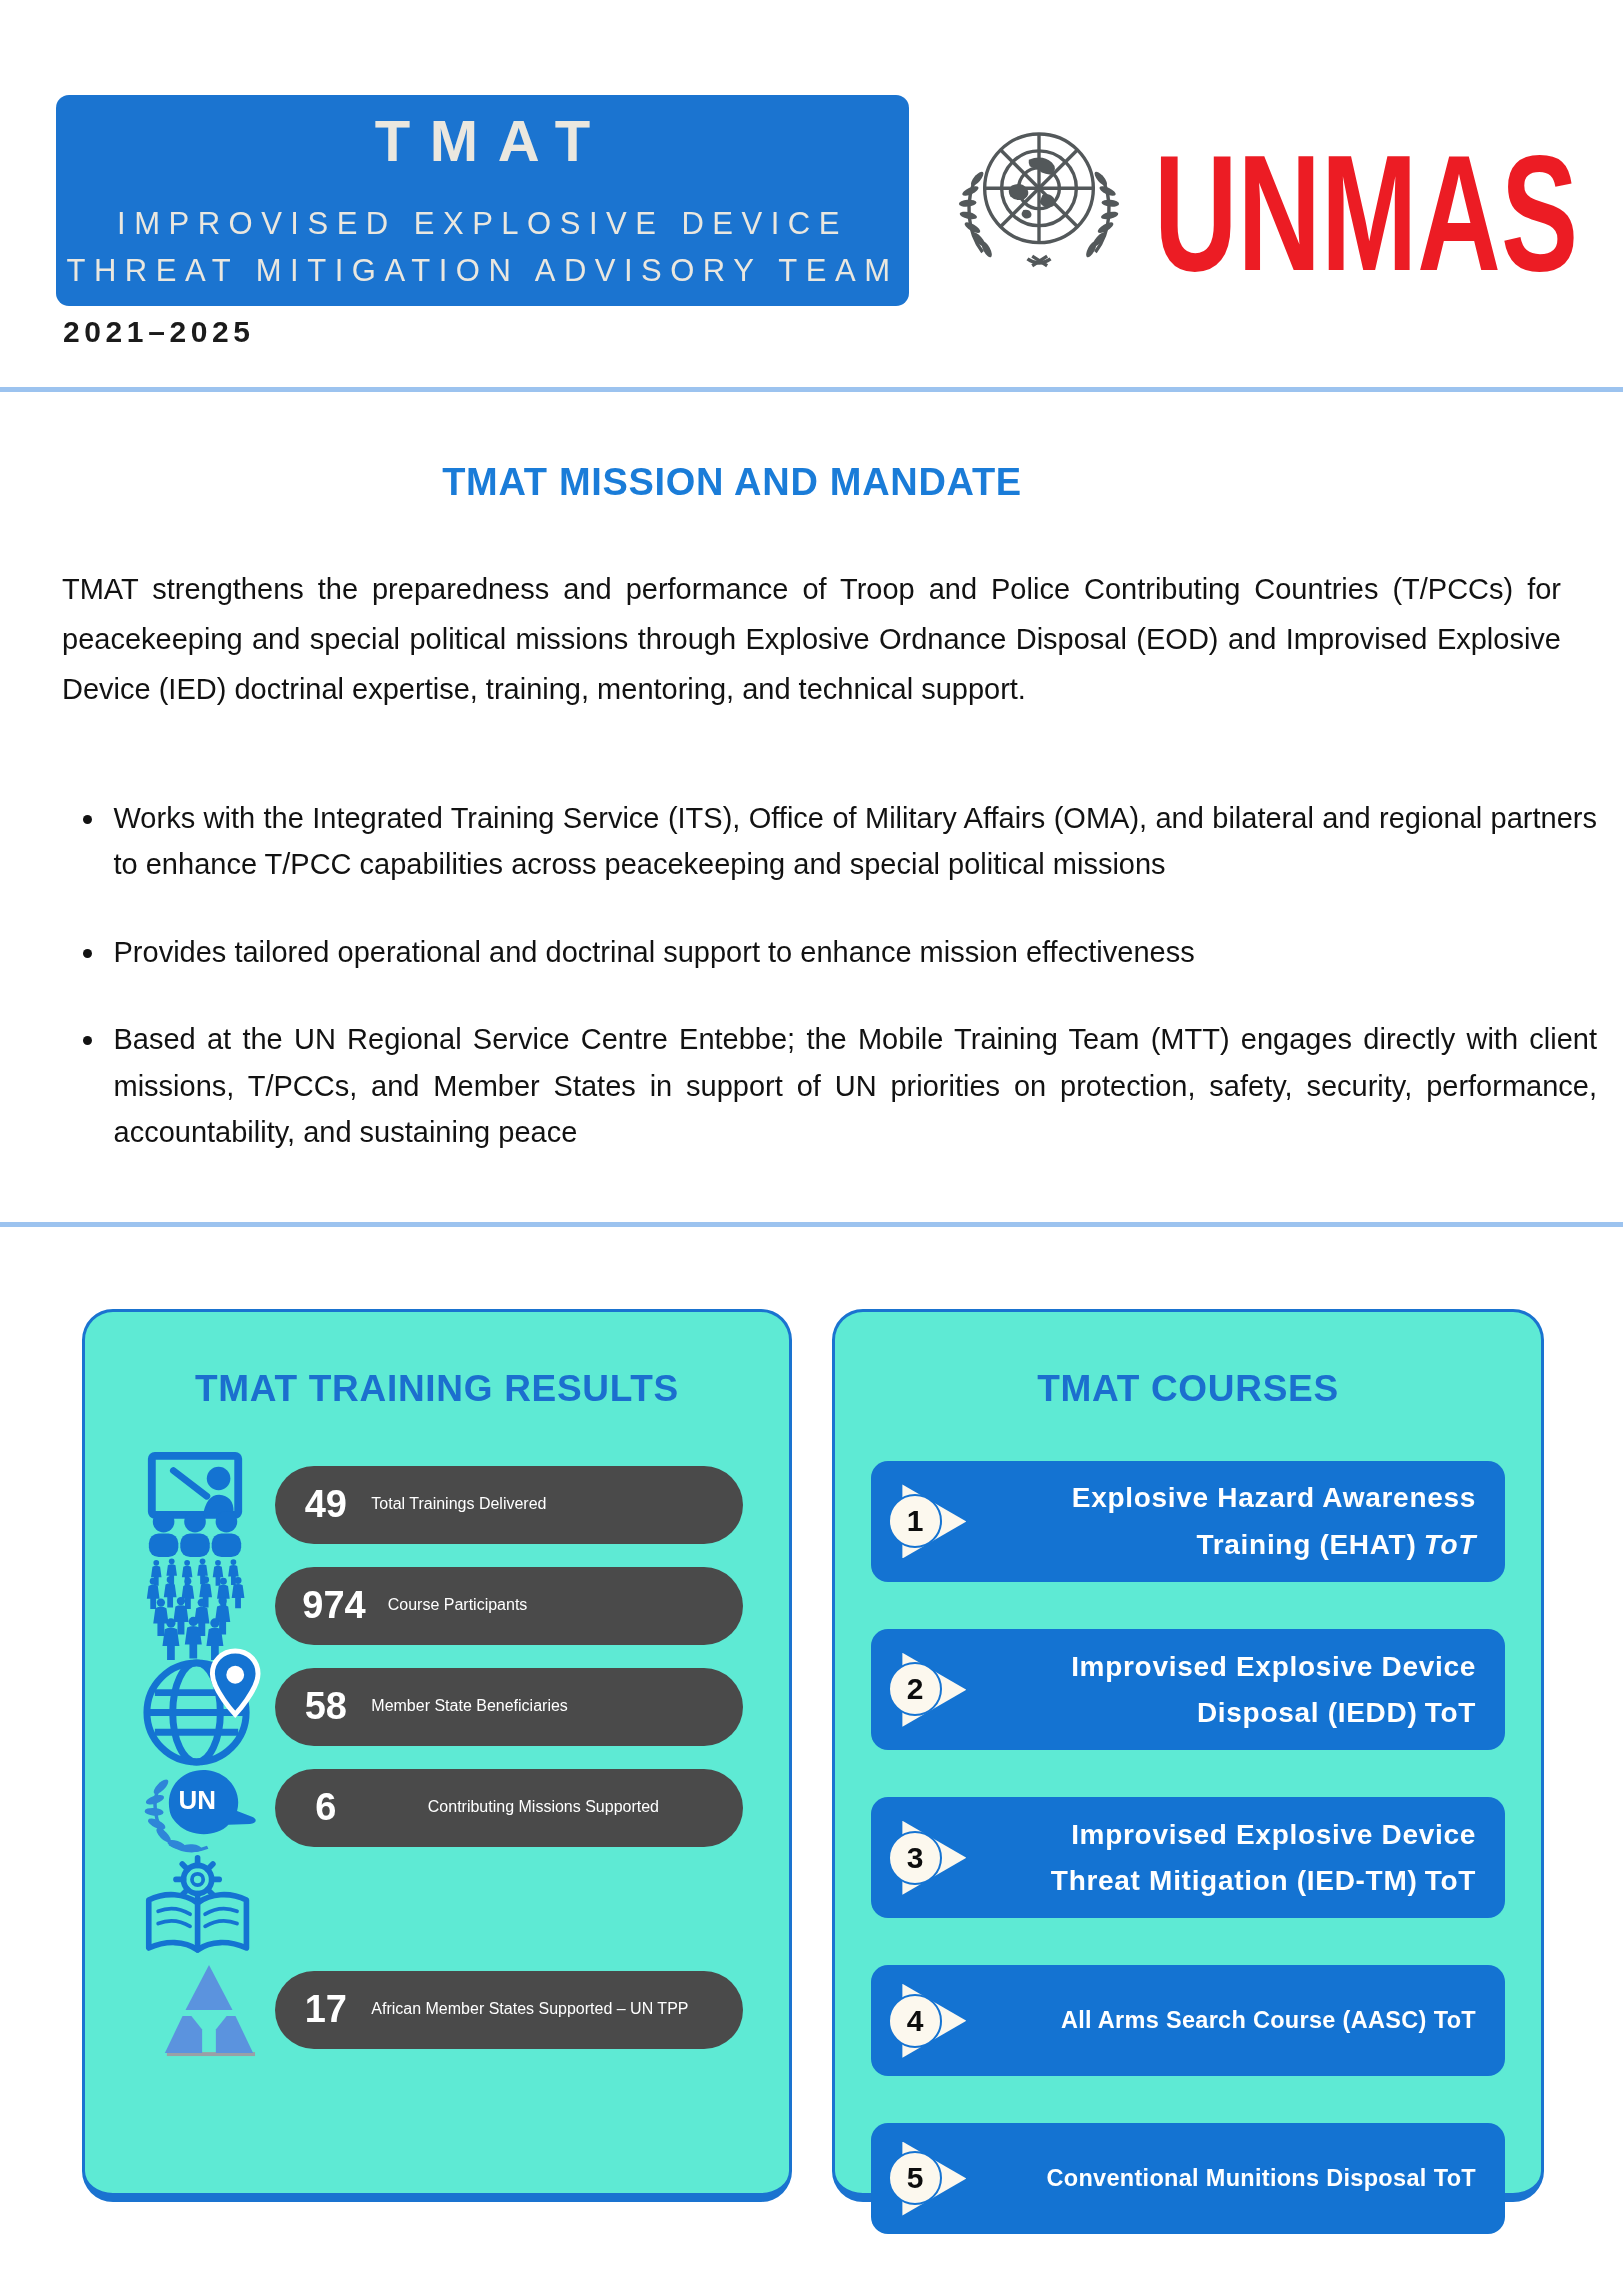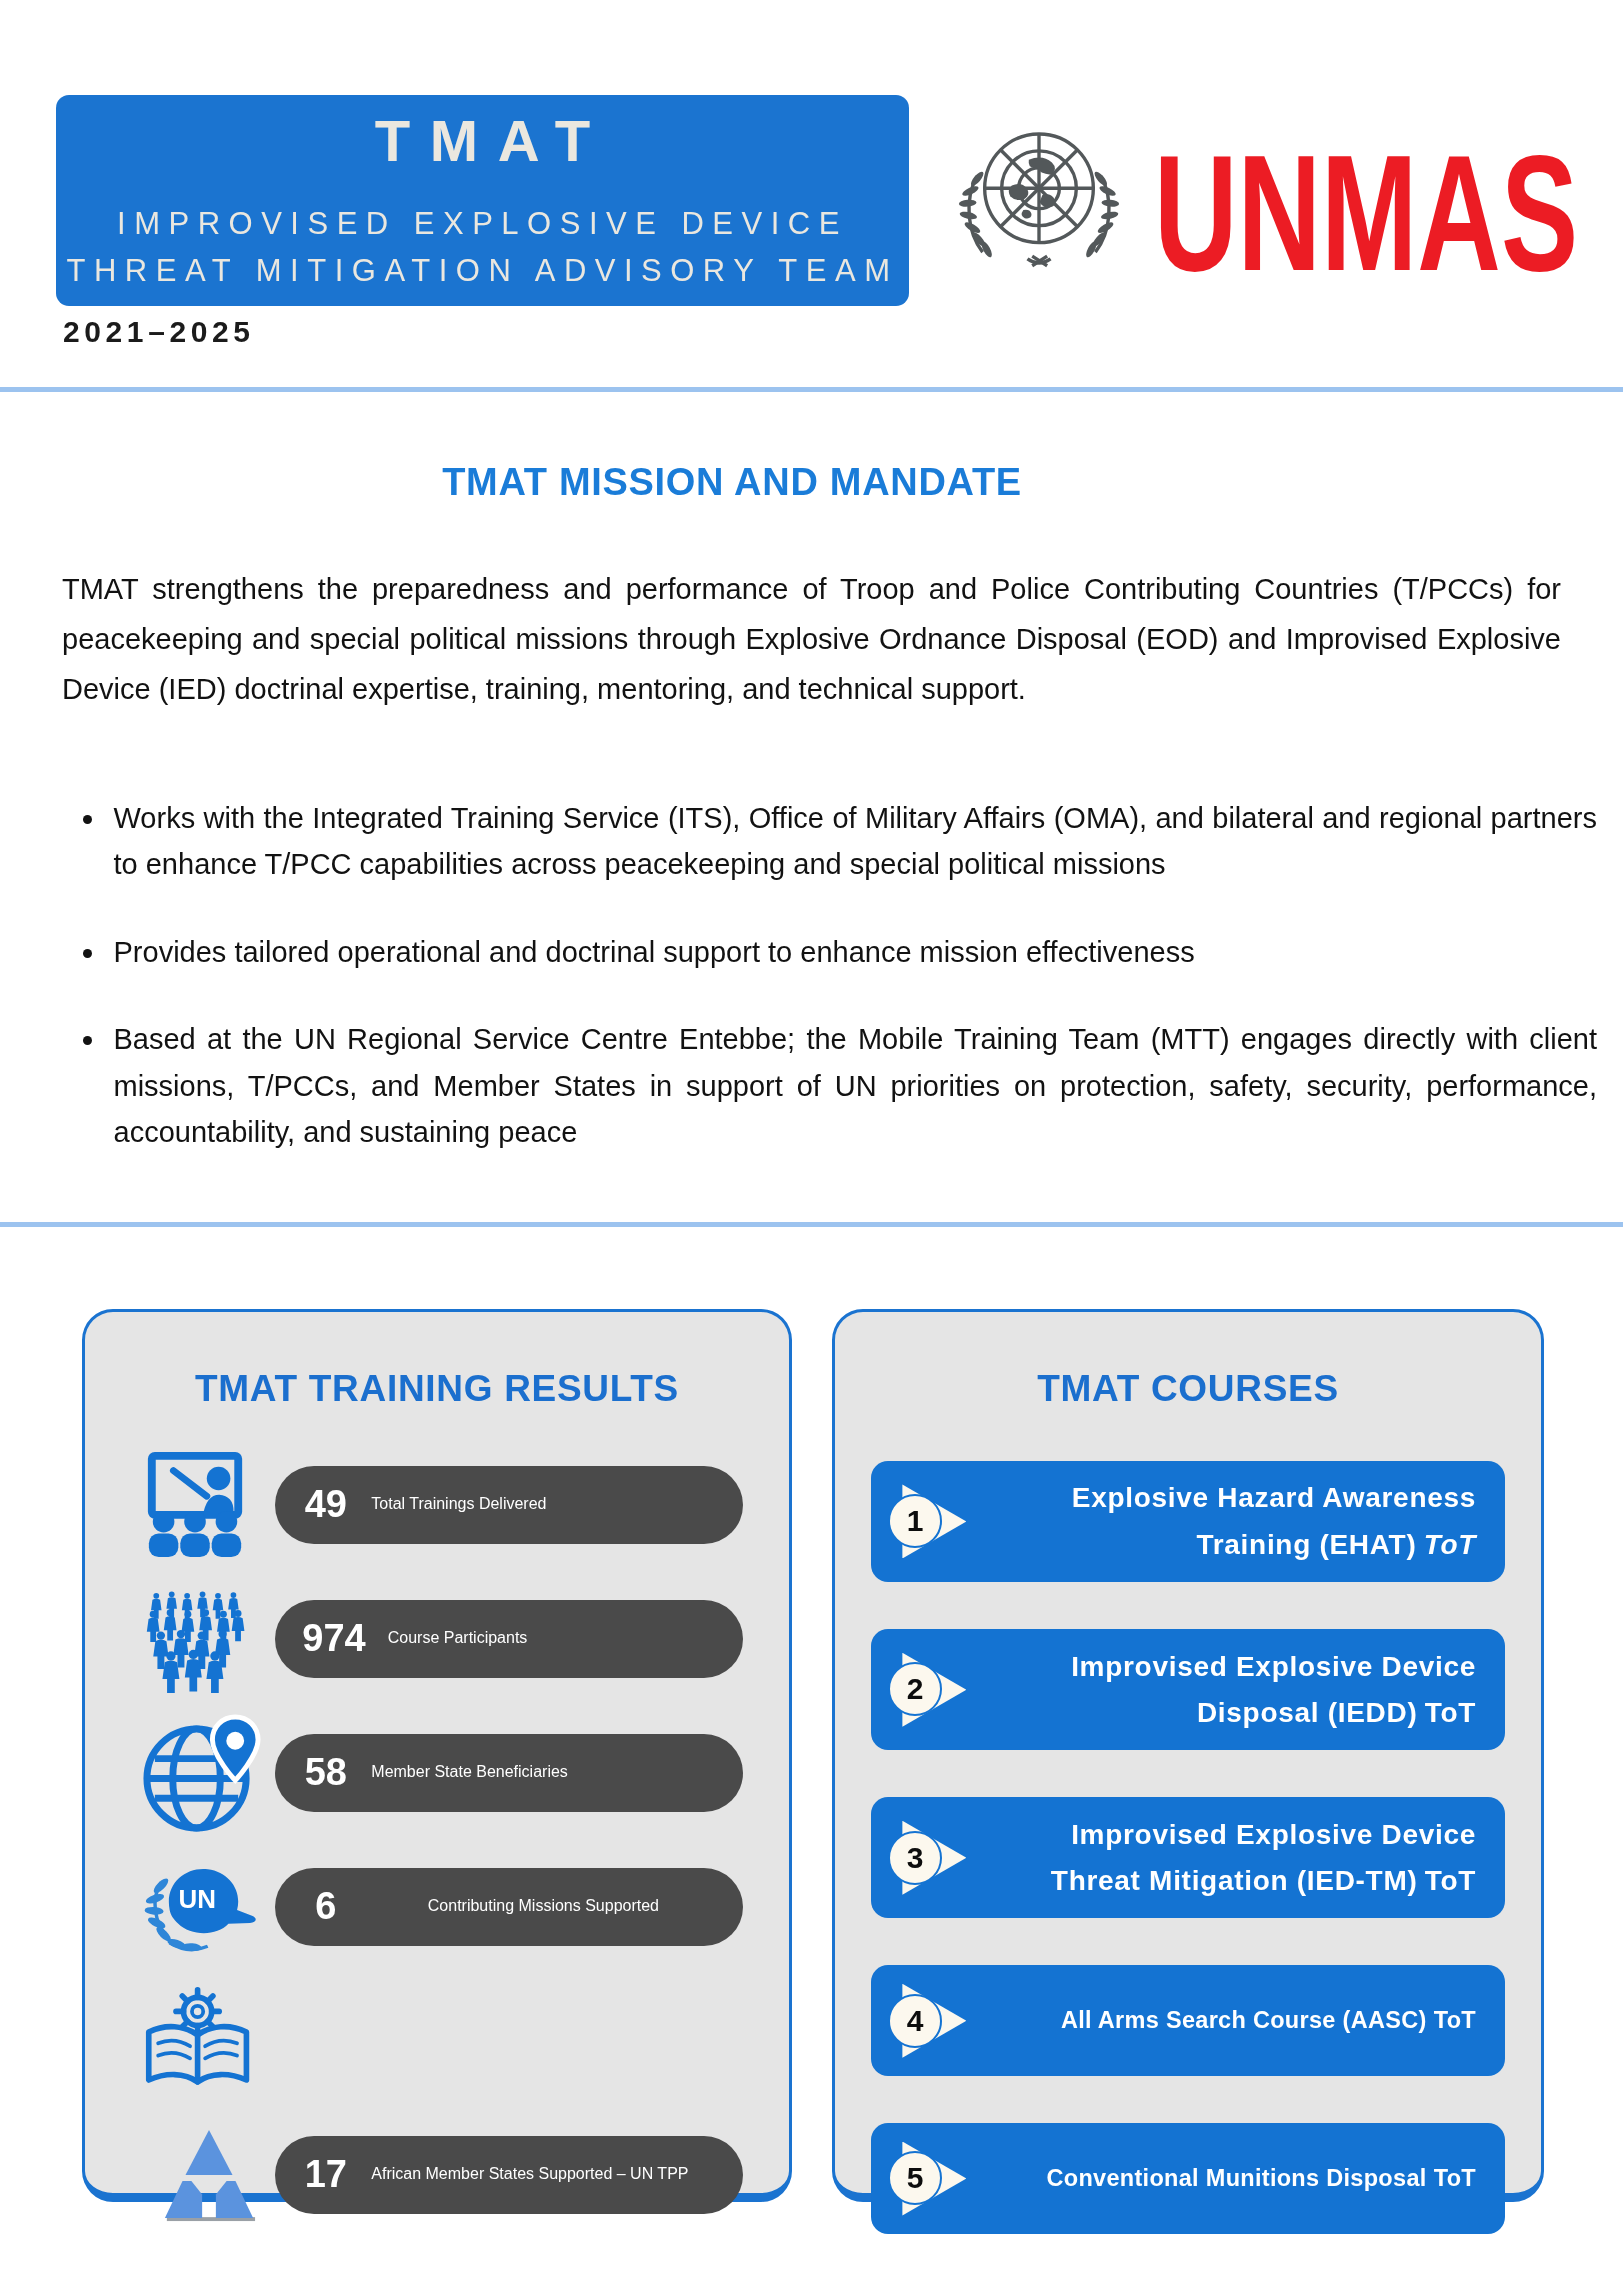--- a/index.html
+++ b/index.html
@@ -46,31 +46,31 @@
     position:absolute;left:73px;top:795px;width:1490px;
     margin:0;padding:0 0 0 34px;list-style:disc;
   }
   .bullet-list li{
     font-size:29px;line-height:1.6;color:#121212;text-align:justify;
     margin-bottom:41px;padding-left:6.5px;
   }
   
   .panel{
     position:absolute;top:1309px;height:893px;box-sizing:border-box;
-    background:#e5e5e5;border:3.3px solid #1a73d0;border-bottom-width:9.2px;
+    background:#5eead4;border:3.3px solid #1a73d0;border-bottom-width:9.2px;
     border-radius:31px;
   }
   .panel-left{left:82px;width:710px;}
   .panel-right{left:832px;width:712px;}
   .panel-title{
     margin-top:56px;text-align:center;font-size:37px;font-weight:bold;
     color:#1b6fce;letter-spacing:0.7px;
   }
   
-  .stats{display:flex;flex-direction:column;gap:33px;margin:44px 46px 0 31px;}
+  .stats{display:flex;flex-direction:column;margin:44px 46px 0 31px;}
   .stat-row{display:flex;align-items:center;}
   .stat-icon{width:147px;min-width:147px;height:101px;display:flex;align-items:center;justify-content:flex-end;}
   .stat-pill{
     flex:1;margin-left:11.8px;background:#4a4a4a;border-radius:52px;color:#ffffff;
     display:flex;align-items:center;min-height:78px;padding:10.5px 27.5px;box-sizing:border-box;
   }
   .stat-value{font-size:38px;font-weight:bold;margin-right:22px;min-width:47px;text-align:center;}
   .stat-label{font-size:16px;line-height:1.4;flex:1;text-align:left;}
   .stat-label.center{text-align:center;}
   

